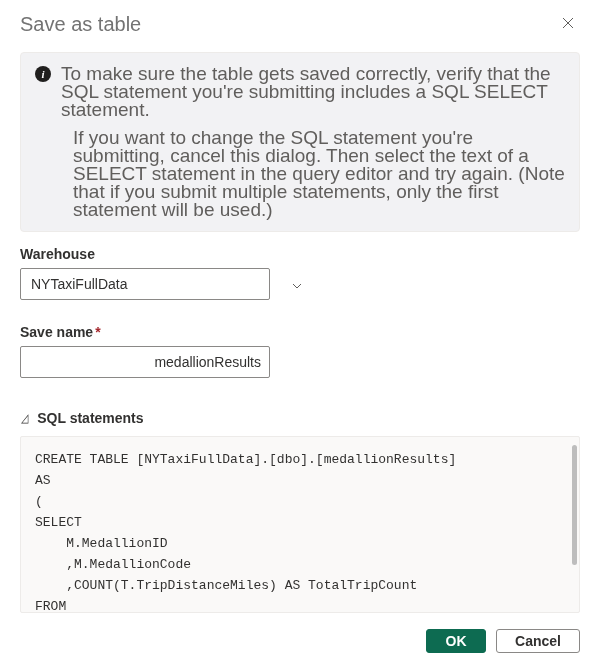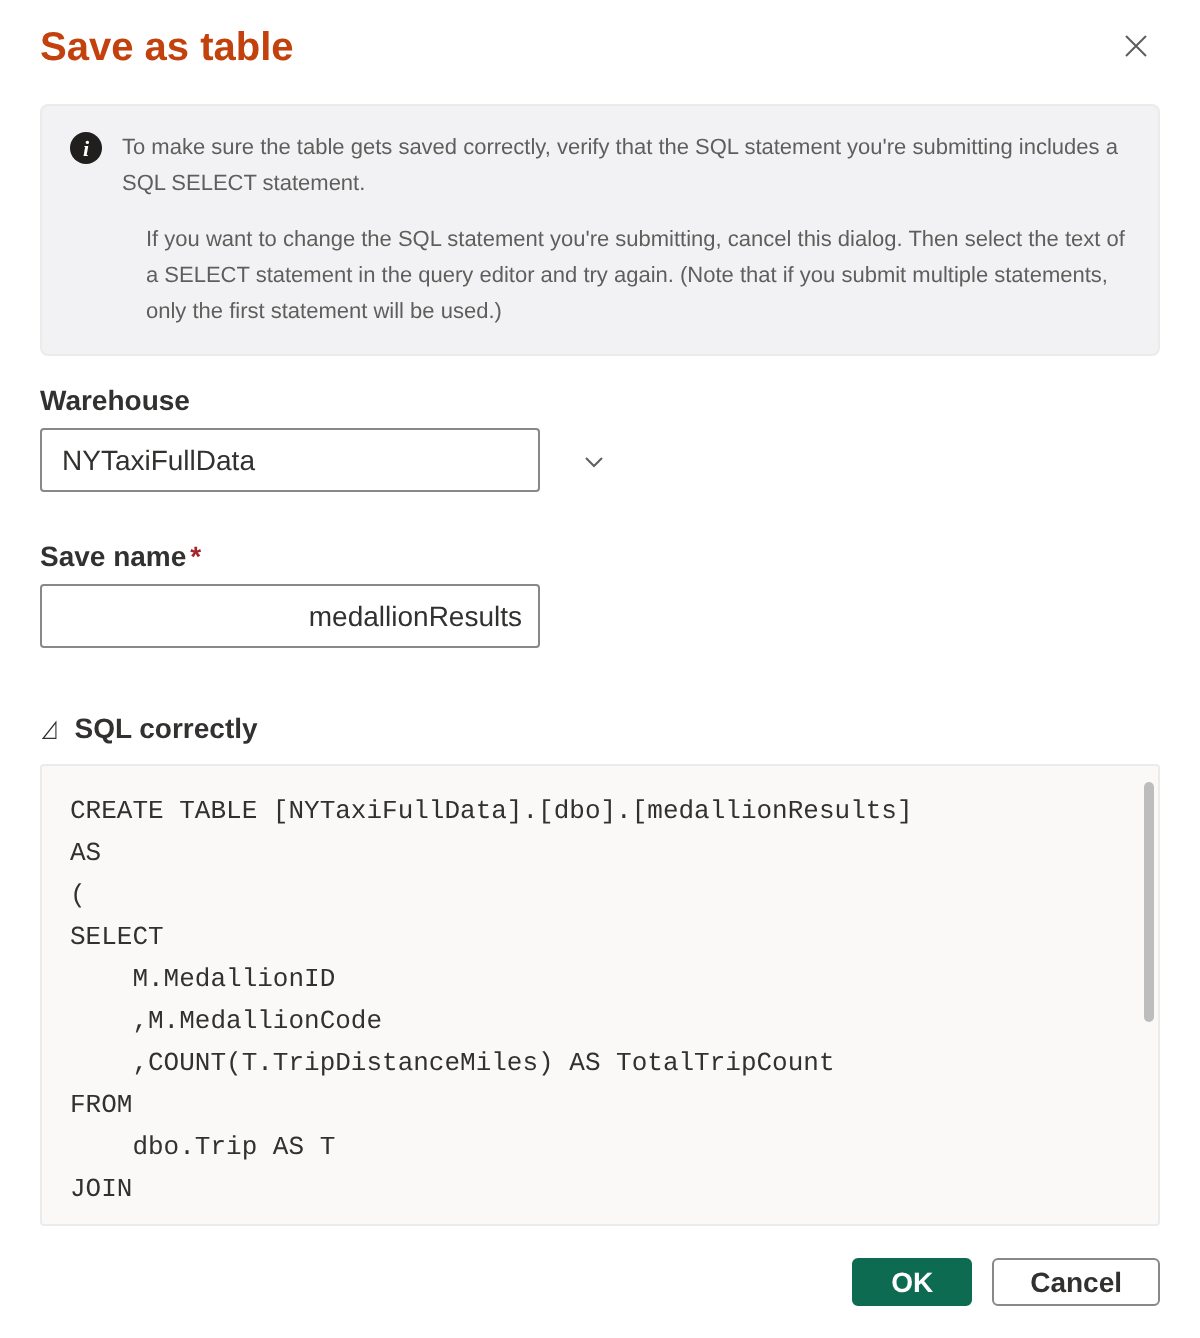--- a/index.html
+++ b/index.html
@@ -14,22 +14,22 @@
       flex-direction: column;
     }
     .dialog-header {
       display: flex;
       justify-content: space-between;
       align-items: center;
       margin-bottom: 16px;
     }
     .dialog-title {
       font-size: 20px;
-      font-weight: 700;
-      color: #c2410c;
+      font-weight: 400;
+      color: #737373;
     }
     .close-btn {
       width: 24px;
       height: 24px;
       background: none;
       border: none;
       cursor: pointer;
       color: #605e5c;
       font-size: 12px;
       display: flex;
@@ -46,21 +46,21 @@
       margin-bottom: 14px;
     }
     .info-icon {
       width: 16px;
       height: 16px;
       flex-shrink: 0;
       margin-top: 1px;
     }
     .info-icon svg circle { fill: #201f1e; }
     .info-text {
-      font-size: 11px;
+      font-size: 19px;
       line-height: 18px;
       color: #605e5c;
     }
     .info-text p + p { margin-top: 10px; margin-left: 12px; }
     .field-group { margin-bottom: 12px; }
     .field-label {
       font-size: 14px;
       font-weight: 600;
       color: #323130;
       margin-bottom: 6px;
@@ -205,21 +205,21 @@
 
 <div class="field-group">
   <label class="field-label">
     <span>Save name</span><span class="required-star">*</span>
   </label>
   <input class="text-input" type="text" value="medallionResults" style="">
 </div>
 
 <div class="sql-section-header">
   <span class="disclosure-icon">◿</span>
-  <span class="sql-section-title">SQL correctly</span>
+  <span class="sql-section-title">SQL statements</span>
 </div>
 
 <div class="sql-block"><span>CREATE TABLE [NYTaxiFullData].[dbo].[medallionResults]
 AS
 (
 SELECT
     M.MedallionID
     ,M.MedallionCode
     ,COUNT(T.TripDistanceMiles) AS TotalTripCount
 FROM

